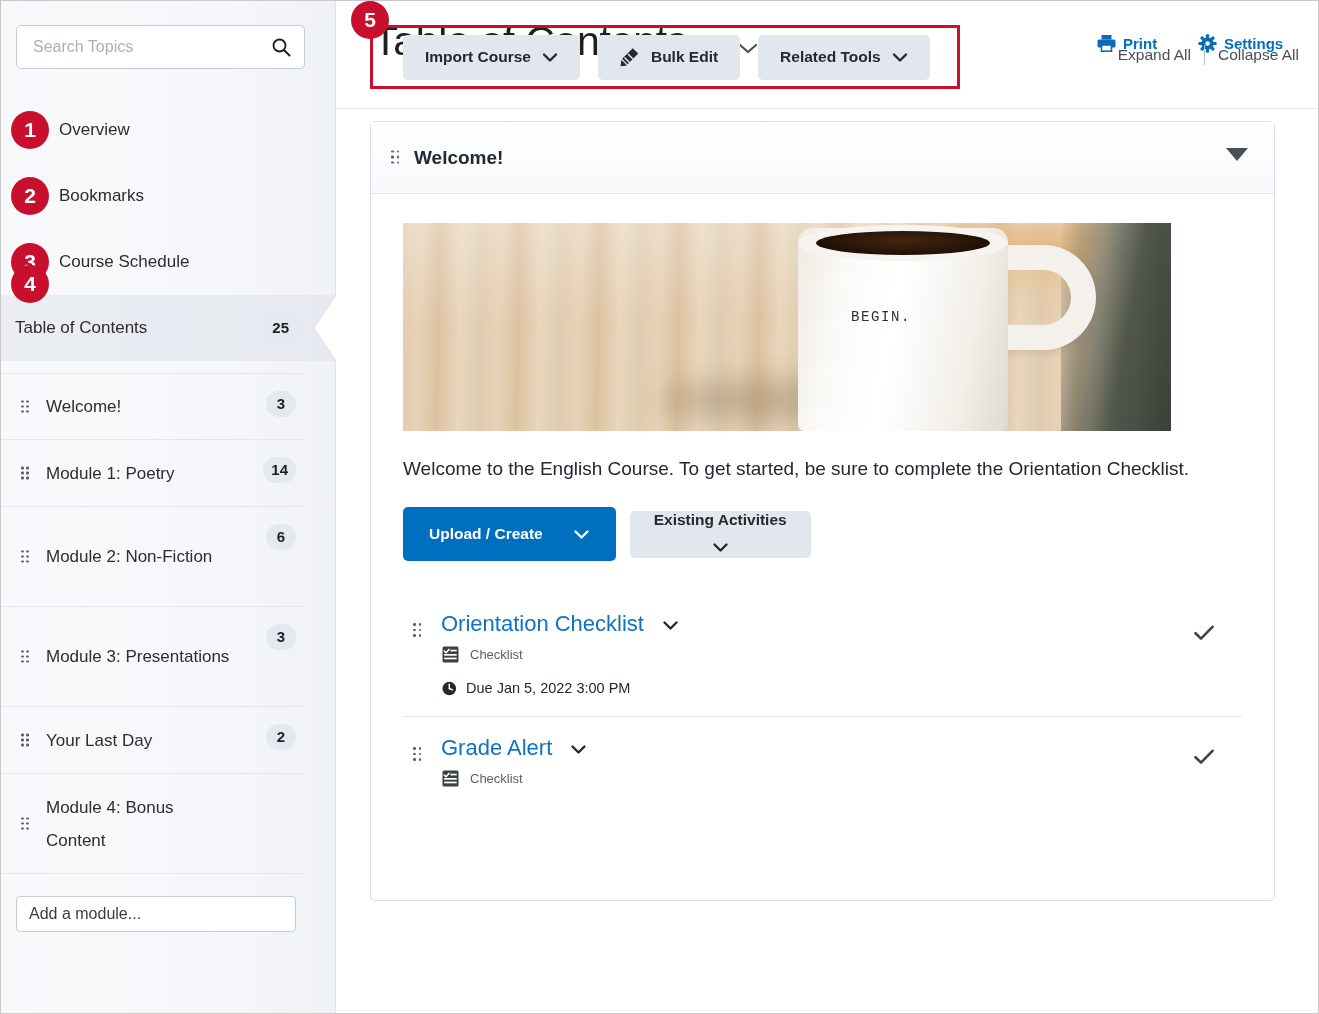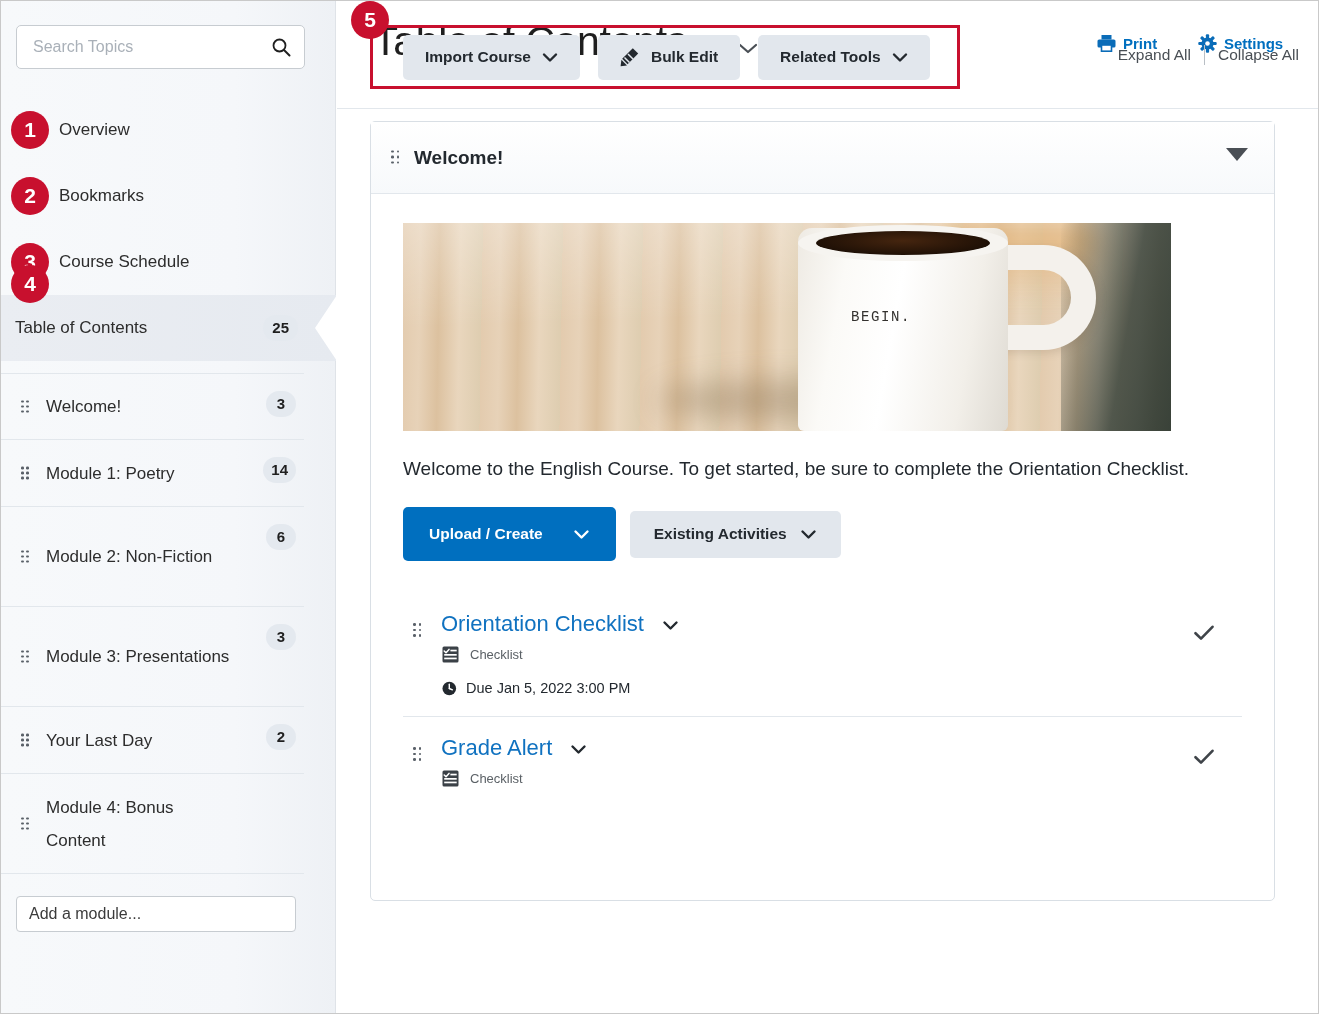--- a/index.html
+++ b/index.html
@@ -412,20 +412,21 @@
     border-radius: 5px;
     color: #23292f;
     font-family: "Liberation Sans", sans-serif;
     font-size: 15.5px;
     font-weight: bold;
     padding: 0 24px;
     display: flex;
     align-items: center;
     gap: 13px;
     cursor: pointer;
+    flex-direction: column;
   }
 
   
   .content-list { margin-top: 32px; }
   .content-item {
     position: relative;
     padding: 18px 0 20px 38px;
     border-top: 1px solid #e2e7ec;
   }
   .content-item:first-child { border-top: none; }

